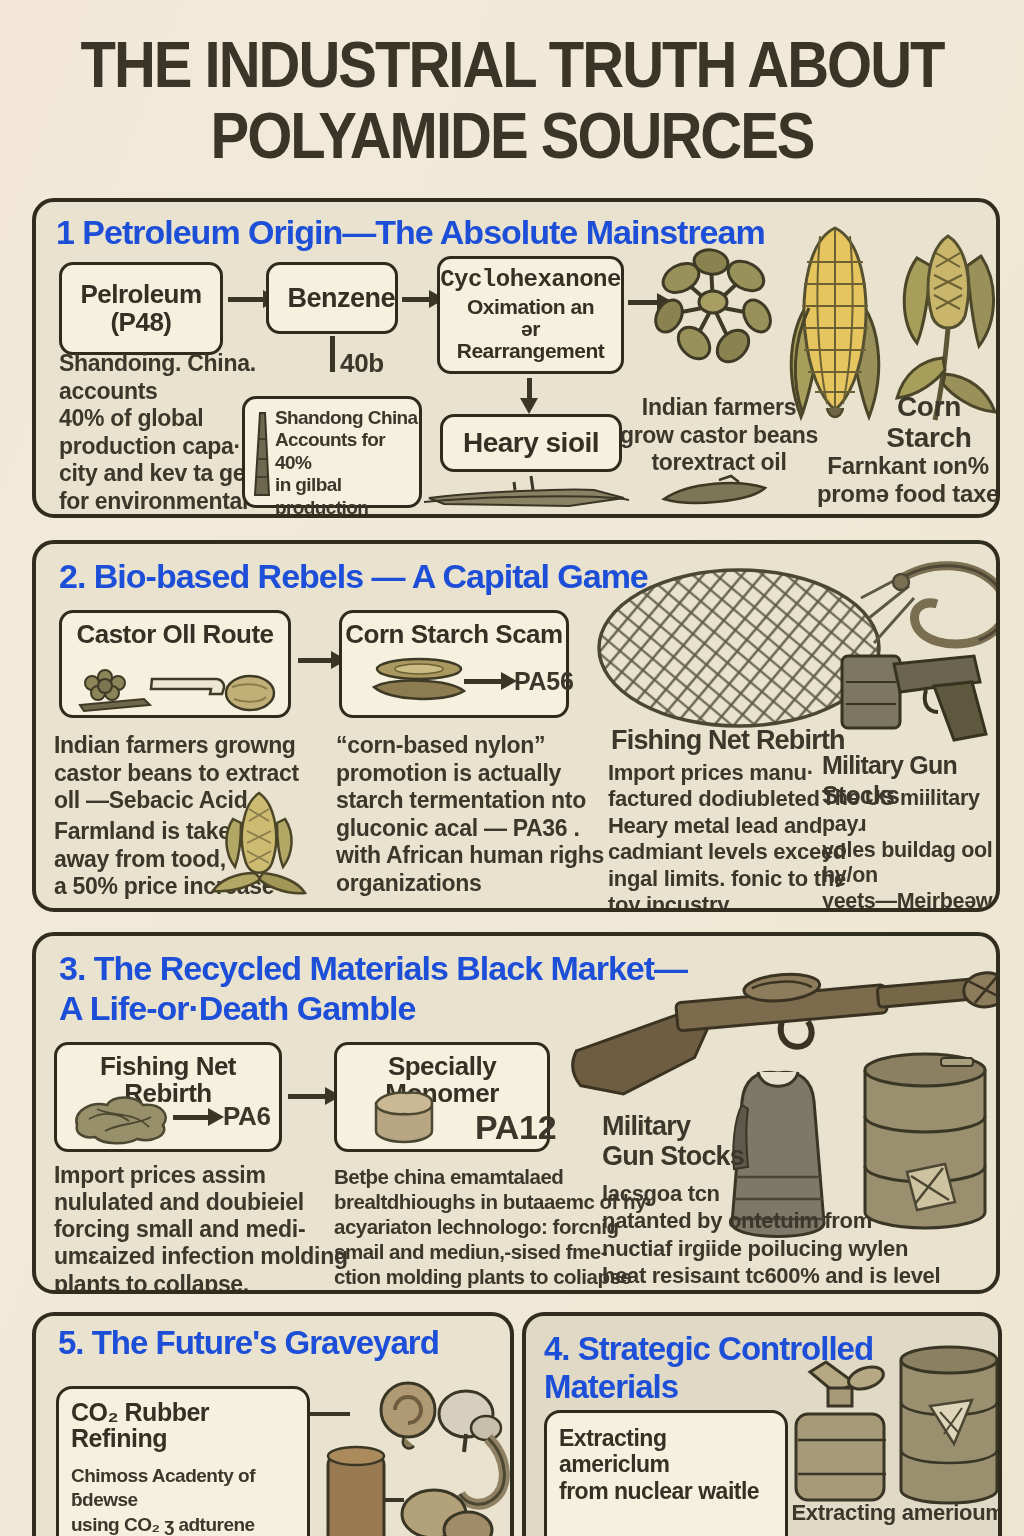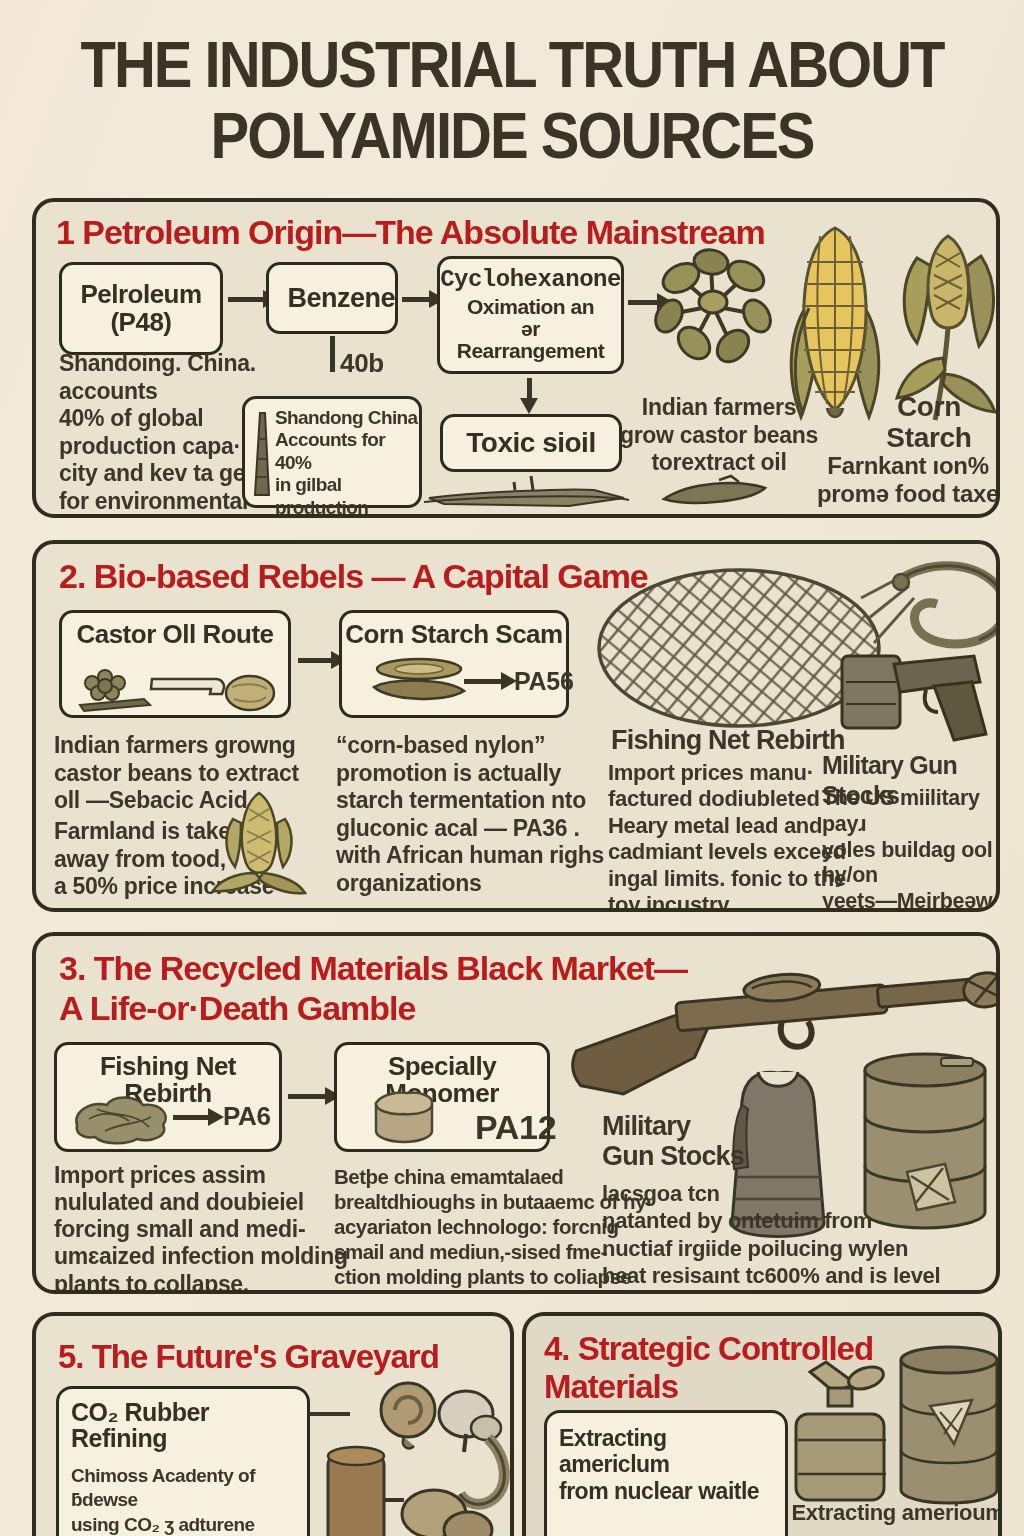--- a/index.html
+++ b/index.html
@@ -4,21 +4,21 @@
 <style>
   html,body{margin:0;padding:0;}
   #poster{position:relative;width:1024px;height:1536px;overflow:hidden;
     background:linear-gradient(110deg,#f3e7d9 0%,#f1ead9 20%,#f0e9d7 60%,#eee5d1 100%);
     font-family:"Liberation Sans",sans-serif;color:#3a3629;}
   .pre{white-space:pre-line;}
   .title{position:absolute;left:0;top:36px;width:100%;text-align:center;font-weight:700;
     color:#3a3527;font-size:58px;line-height:1.1;letter-spacing:-2px;transform:scaleY(1.12);}
   .panel{position:absolute;background:#e9e2ce;border:4px solid #302d1f;border-radius:22px;
     box-sizing:border-box;overflow:hidden;}
-  .h1s{position:absolute;font-weight:700;font-size:34px;color:#b91c1c;letter-spacing:-1px;
+  .h1s{position:absolute;font-weight:700;font-size:34px;color:#1d4ed8;letter-spacing:-1px;
     line-height:1.18;white-space:pre-line;}
   .wbox{position:absolute;background:#f6f0df;border:3px solid #2e2b1d;border-radius:14px;
     box-sizing:border-box;}
   .boxtitle{font-weight:700;color:#343023;text-align:center;letter-spacing:-0.5px;line-height:1.05;}
   .body{position:absolute;font-weight:700;color:#3b372a;letter-spacing:-0.3px;line-height:1.2;
     white-space:pre-line;}
   .cap{text-align:center;}
   .arrow-h{position:absolute;height:5px;background:#3a3626;}
   .arrow-h::after{content:"";position:absolute;right:-15px;top:-7px;width:0;height:0;
     border-left:16px solid #3a3626;border-top:9px solid transparent;border-bottom:9px solid transparent;}
@@ -75,21 +75,21 @@
         <path d="M7,30 h9 M6,50 h11 M5,68 h13" stroke="#3a3626" stroke-width="1.5"></path>
       </svg>
       <div class="body pre" style="left:30px;top:8px;font-size:19px;line-height:1.18;width:146px;letter-spacing:-0.6px;">Shandong China
 Accounts for 40%
 in gilbal production
 expacty and alkey</div>
     </div>
 
     <div class="arrow-v" style="left:491px;top:176px;height:22px;"></div>
     <div class="wbox" style="left:404px;top:212px;width:182px;height:58px;display:flex;align-items:center;justify-content:center;">
-      <span class="boxtitle" style="font-size:28px;">Toxic sioil</span>
+      <span class="boxtitle" style="font-size:28px;">Heary sioil</span>
     </div>
 
     <svg style="left:383px;top:268px;" width="215" height="42" viewBox="0 0 215 42">
       <path d="M10,28 C60,22 150,18 175,20 L205,28 L150,36 L25,34 Z" fill="#8a8264" stroke="#3a3626" stroke-width="2"></path>
       <path d="M112,6 L114,20 M95,12 L96,20" stroke="#3a3626" stroke-width="3"></path>
       <path d="M5,32 C70,26 180,24 210,30" fill="none" stroke="#3a3626" stroke-width="2"></path>
     </svg>
 
     <svg style="left:613px;top:42px;" width="132" height="152" viewBox="0 0 132 152">
       <g stroke="#3e3a26" stroke-width="3" fill="#99915a">
@@ -299,21 +299,21 @@
 umɛaized infection molding
 plants to collapse.</div>
     <div class="body pre" style="left:298px;top:228px;font-size:20.5px;line-height:1.22;letter-spacing:-0.5px;">Betþe china emamtalaed
 brealtdhioughs in butaaemc of hy·
 acyariaton lechnologo: forcnig
 smail and mediun,-sised fme-
 ction molding plants to coliapse</div>
   </div>
 
   <div class="panel" style="left:32px;top:1312px;width:482px;height:260px;border-bottom:none;border-radius:22px 22px 0 0;">
-    <div class="h1s" style="left:22px;top:22px;font-size:33px;">5. The Future's Graveyard</div>
+    <div class="h1s" style="left:22px;top:8px;font-size:33px;">5. The Future's Graveyard</div>
     <div class="hline" style="left:268px;top:96px;width:46px;"></div>
     <div class="wbox" style="left:20px;top:70px;width:254px;height:190px;padding:10px 12px;border-radius:16px;">
       <div class="boxtitle" style="font-size:25px;text-align:left;">CO₂ Rubber Refining</div>
       <div class="body pre" style="position:static;display:block;margin-top:12px;font-size:19px;line-height:1.3;letter-spacing:-0.5px;">Chimoss Acadenty of ƃdewse
 using CO₂ ʒ adturene ovide
 to produce PA precursers
 The celian of ƃ mase produce</div>
     </div>
     <svg style="left:280px;top:56px;" width="198" height="200" viewBox="0 0 198 200">
       <circle cx="92" cy="38" r="27" fill="#b09a74" stroke="#3a3626" stroke-width="3"></circle>

